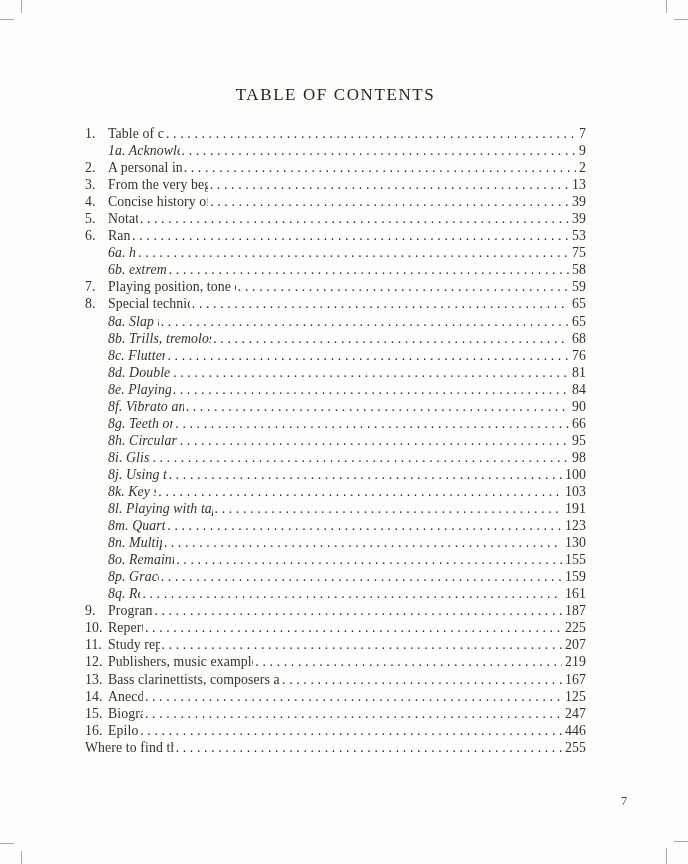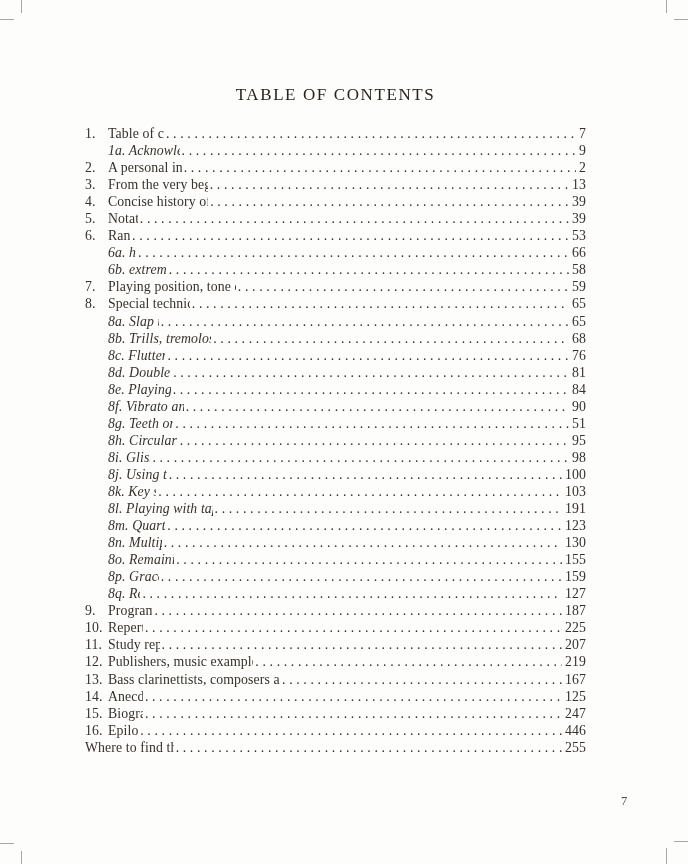--- a/index.html
+++ b/index.html
@@ -148,21 +148,21 @@
         <div class="row main">
     <span class="num">6.</span>
     <span class="label">Range</span>
     <span class="leader"></span>
     <span class="pagenum">53</span>
   </div>
         <div class="row sub">
     <span class="num"></span>
     <span class="label">6a. high</span>
     <span class="leader"></span>
-    <span class="pagenum">66</span>
+    <span class="pagenum">75</span>
   </div>
         <div class="row sub">
     <span class="num"></span>
     <span class="label">6b. extremely high</span>
     <span class="leader"></span>
     <span class="pagenum">58</span>
   </div>
         <div class="row main">
     <span class="num">7.</span>
     <span class="label">Playing position, tone quality and stage manners</span>
@@ -208,21 +208,21 @@
         <div class="row sub">
     <span class="num"></span>
     <span class="label">8f. Vibrato and smorzato</span>
     <span class="leader"></span>
     <span class="pagenum">90</span>
   </div>
         <div class="row sub">
     <span class="num"></span>
     <span class="label">8g. Teeth on the reed</span>
     <span class="leader"></span>
-    <span class="pagenum">51</span>
+    <span class="pagenum">66</span>
   </div>
         <div class="row sub">
     <span class="num"></span>
     <span class="label">8h. Circular breathing</span>
     <span class="leader"></span>
     <span class="pagenum">95</span>
   </div>
         <div class="row sub">
     <span class="num"></span>
     <span class="label">8i. Glissandi</span>
@@ -268,21 +268,21 @@
         <div class="row sub">
     <span class="num"></span>
     <span class="label">8p. Grace notes</span>
     <span class="leader"></span>
     <span class="pagenum">159</span>
   </div>
         <div class="row sub">
     <span class="num"></span>
     <span class="label">8q. Reeds</span>
     <span class="leader"></span>
-    <span class="pagenum">127</span>
+    <span class="pagenum">161</span>
   </div>
         <div class="row main">
     <span class="num">9.</span>
     <span class="label">Programming</span>
     <span class="leader"></span>
     <span class="pagenum">187</span>
   </div>
         <div class="row main">
     <span class="num">10.</span>
     <span class="label">Repertoire</span>

